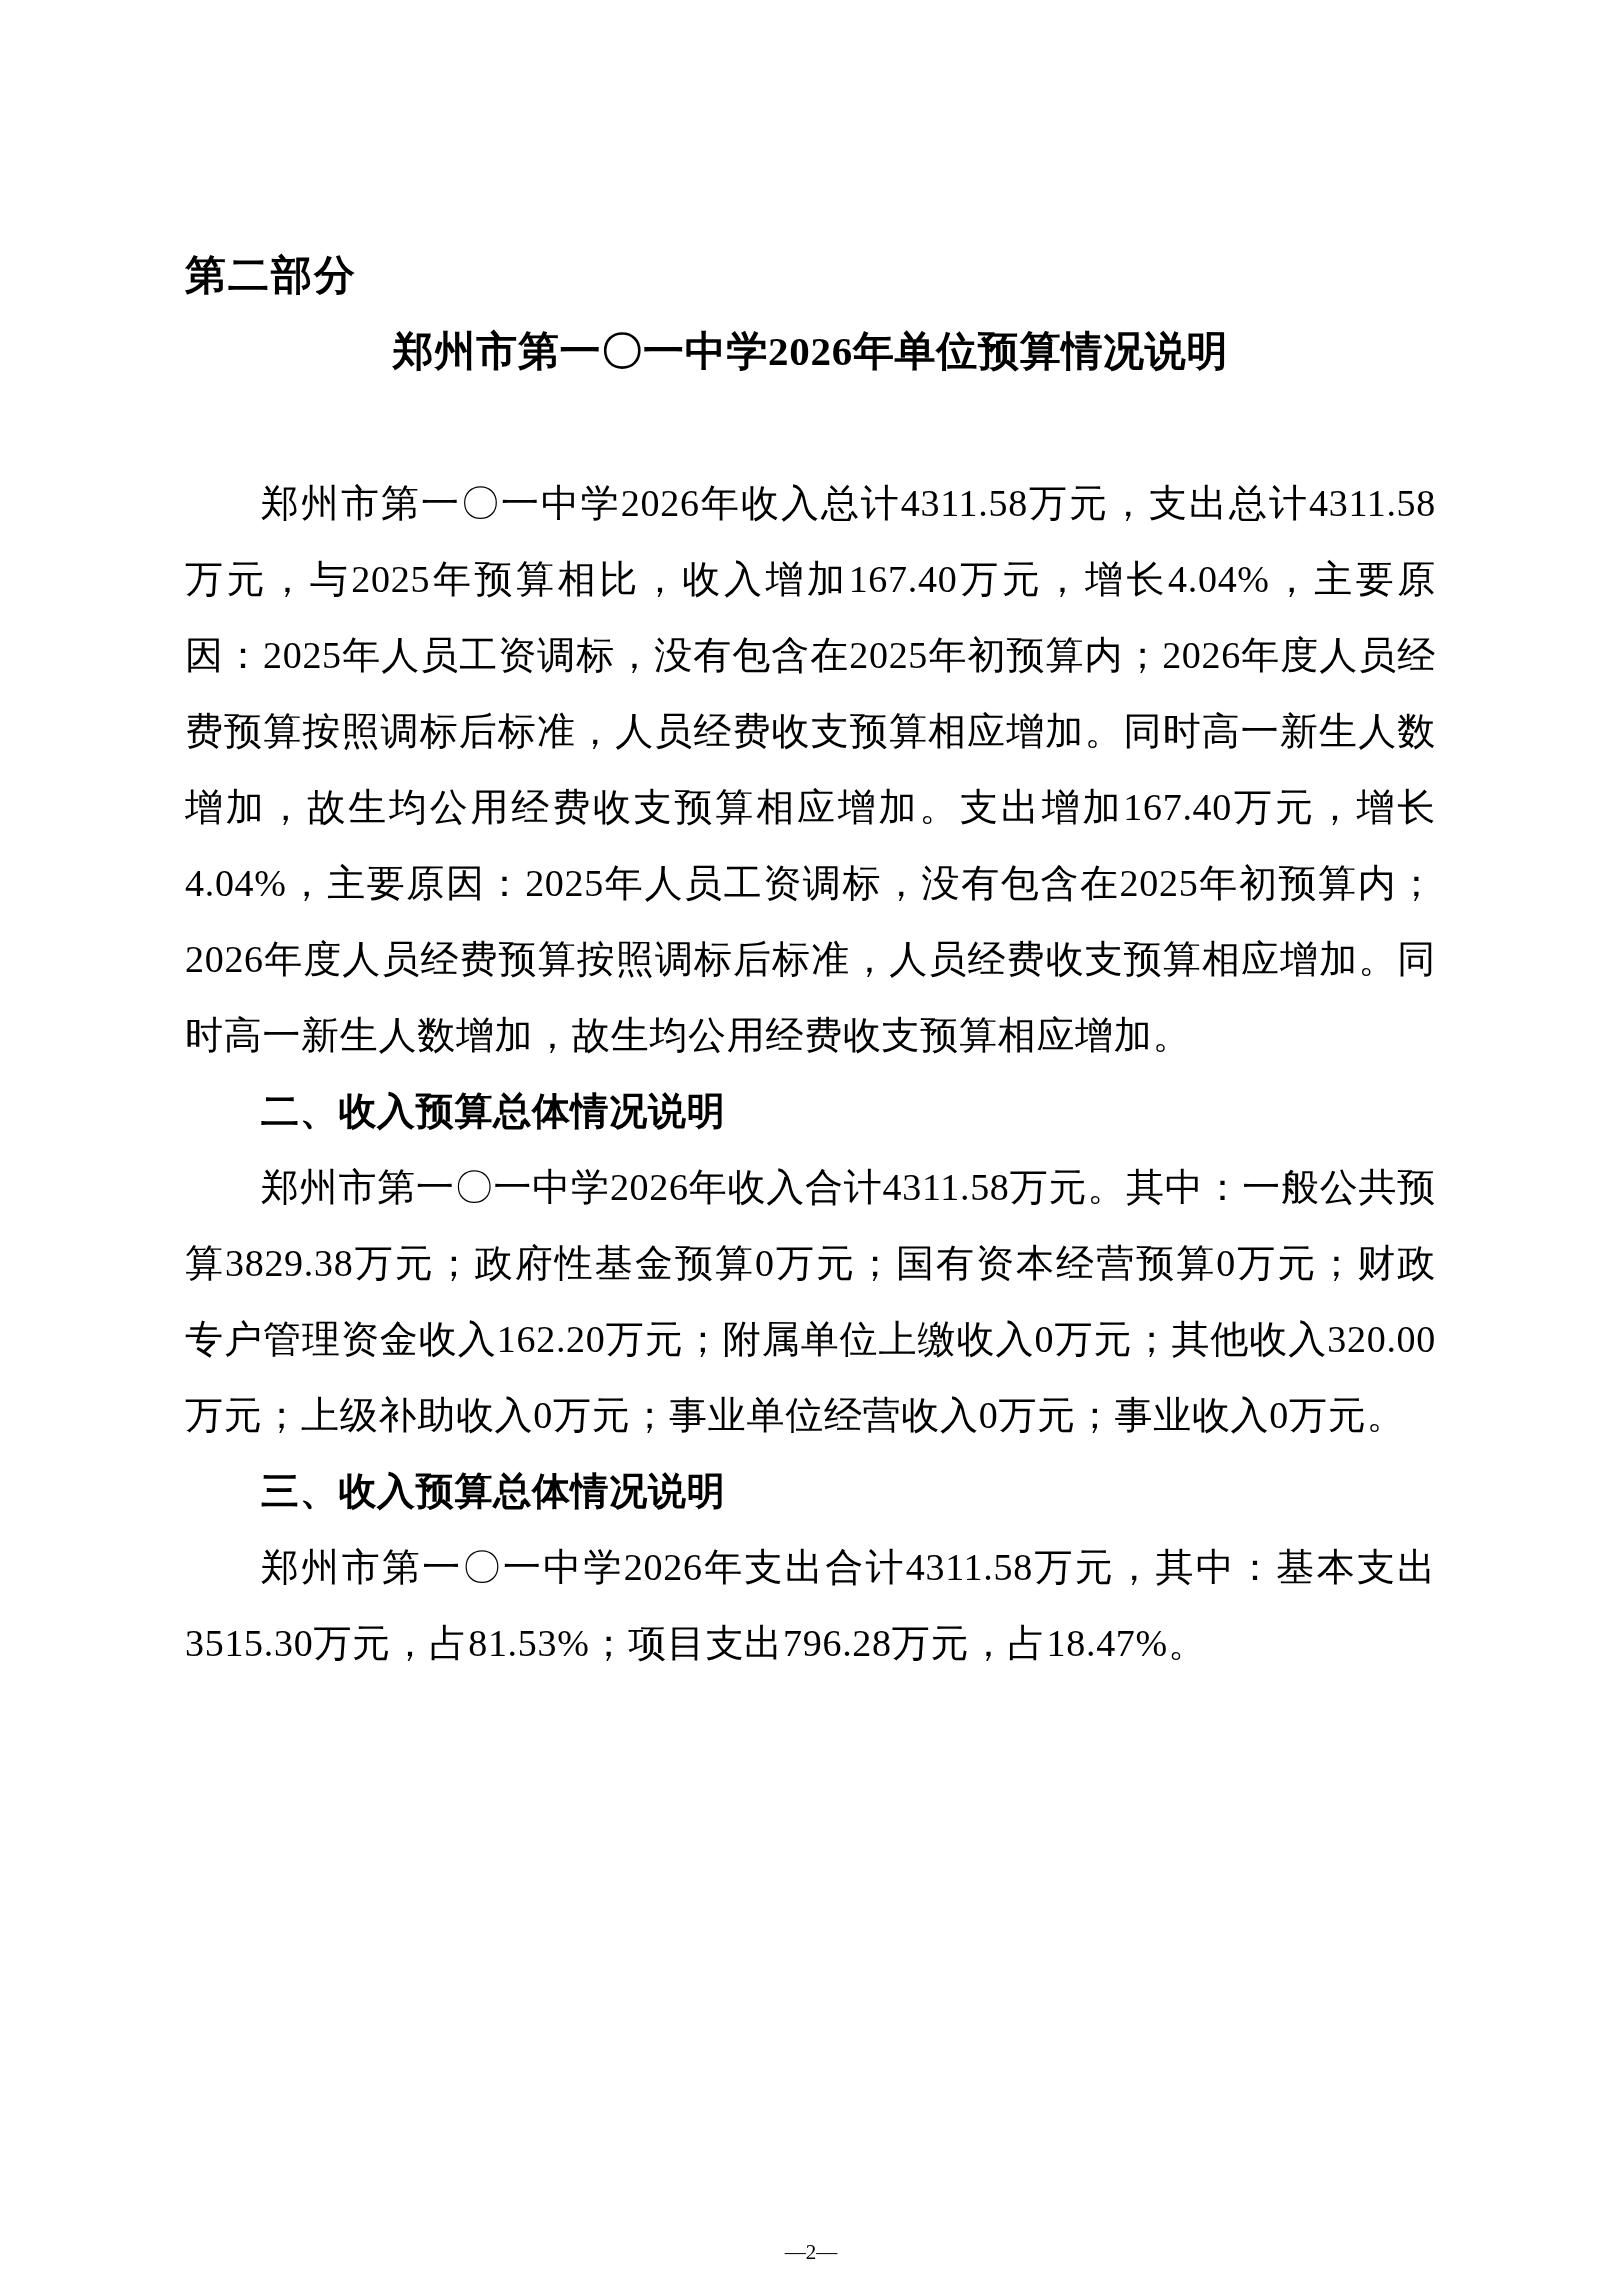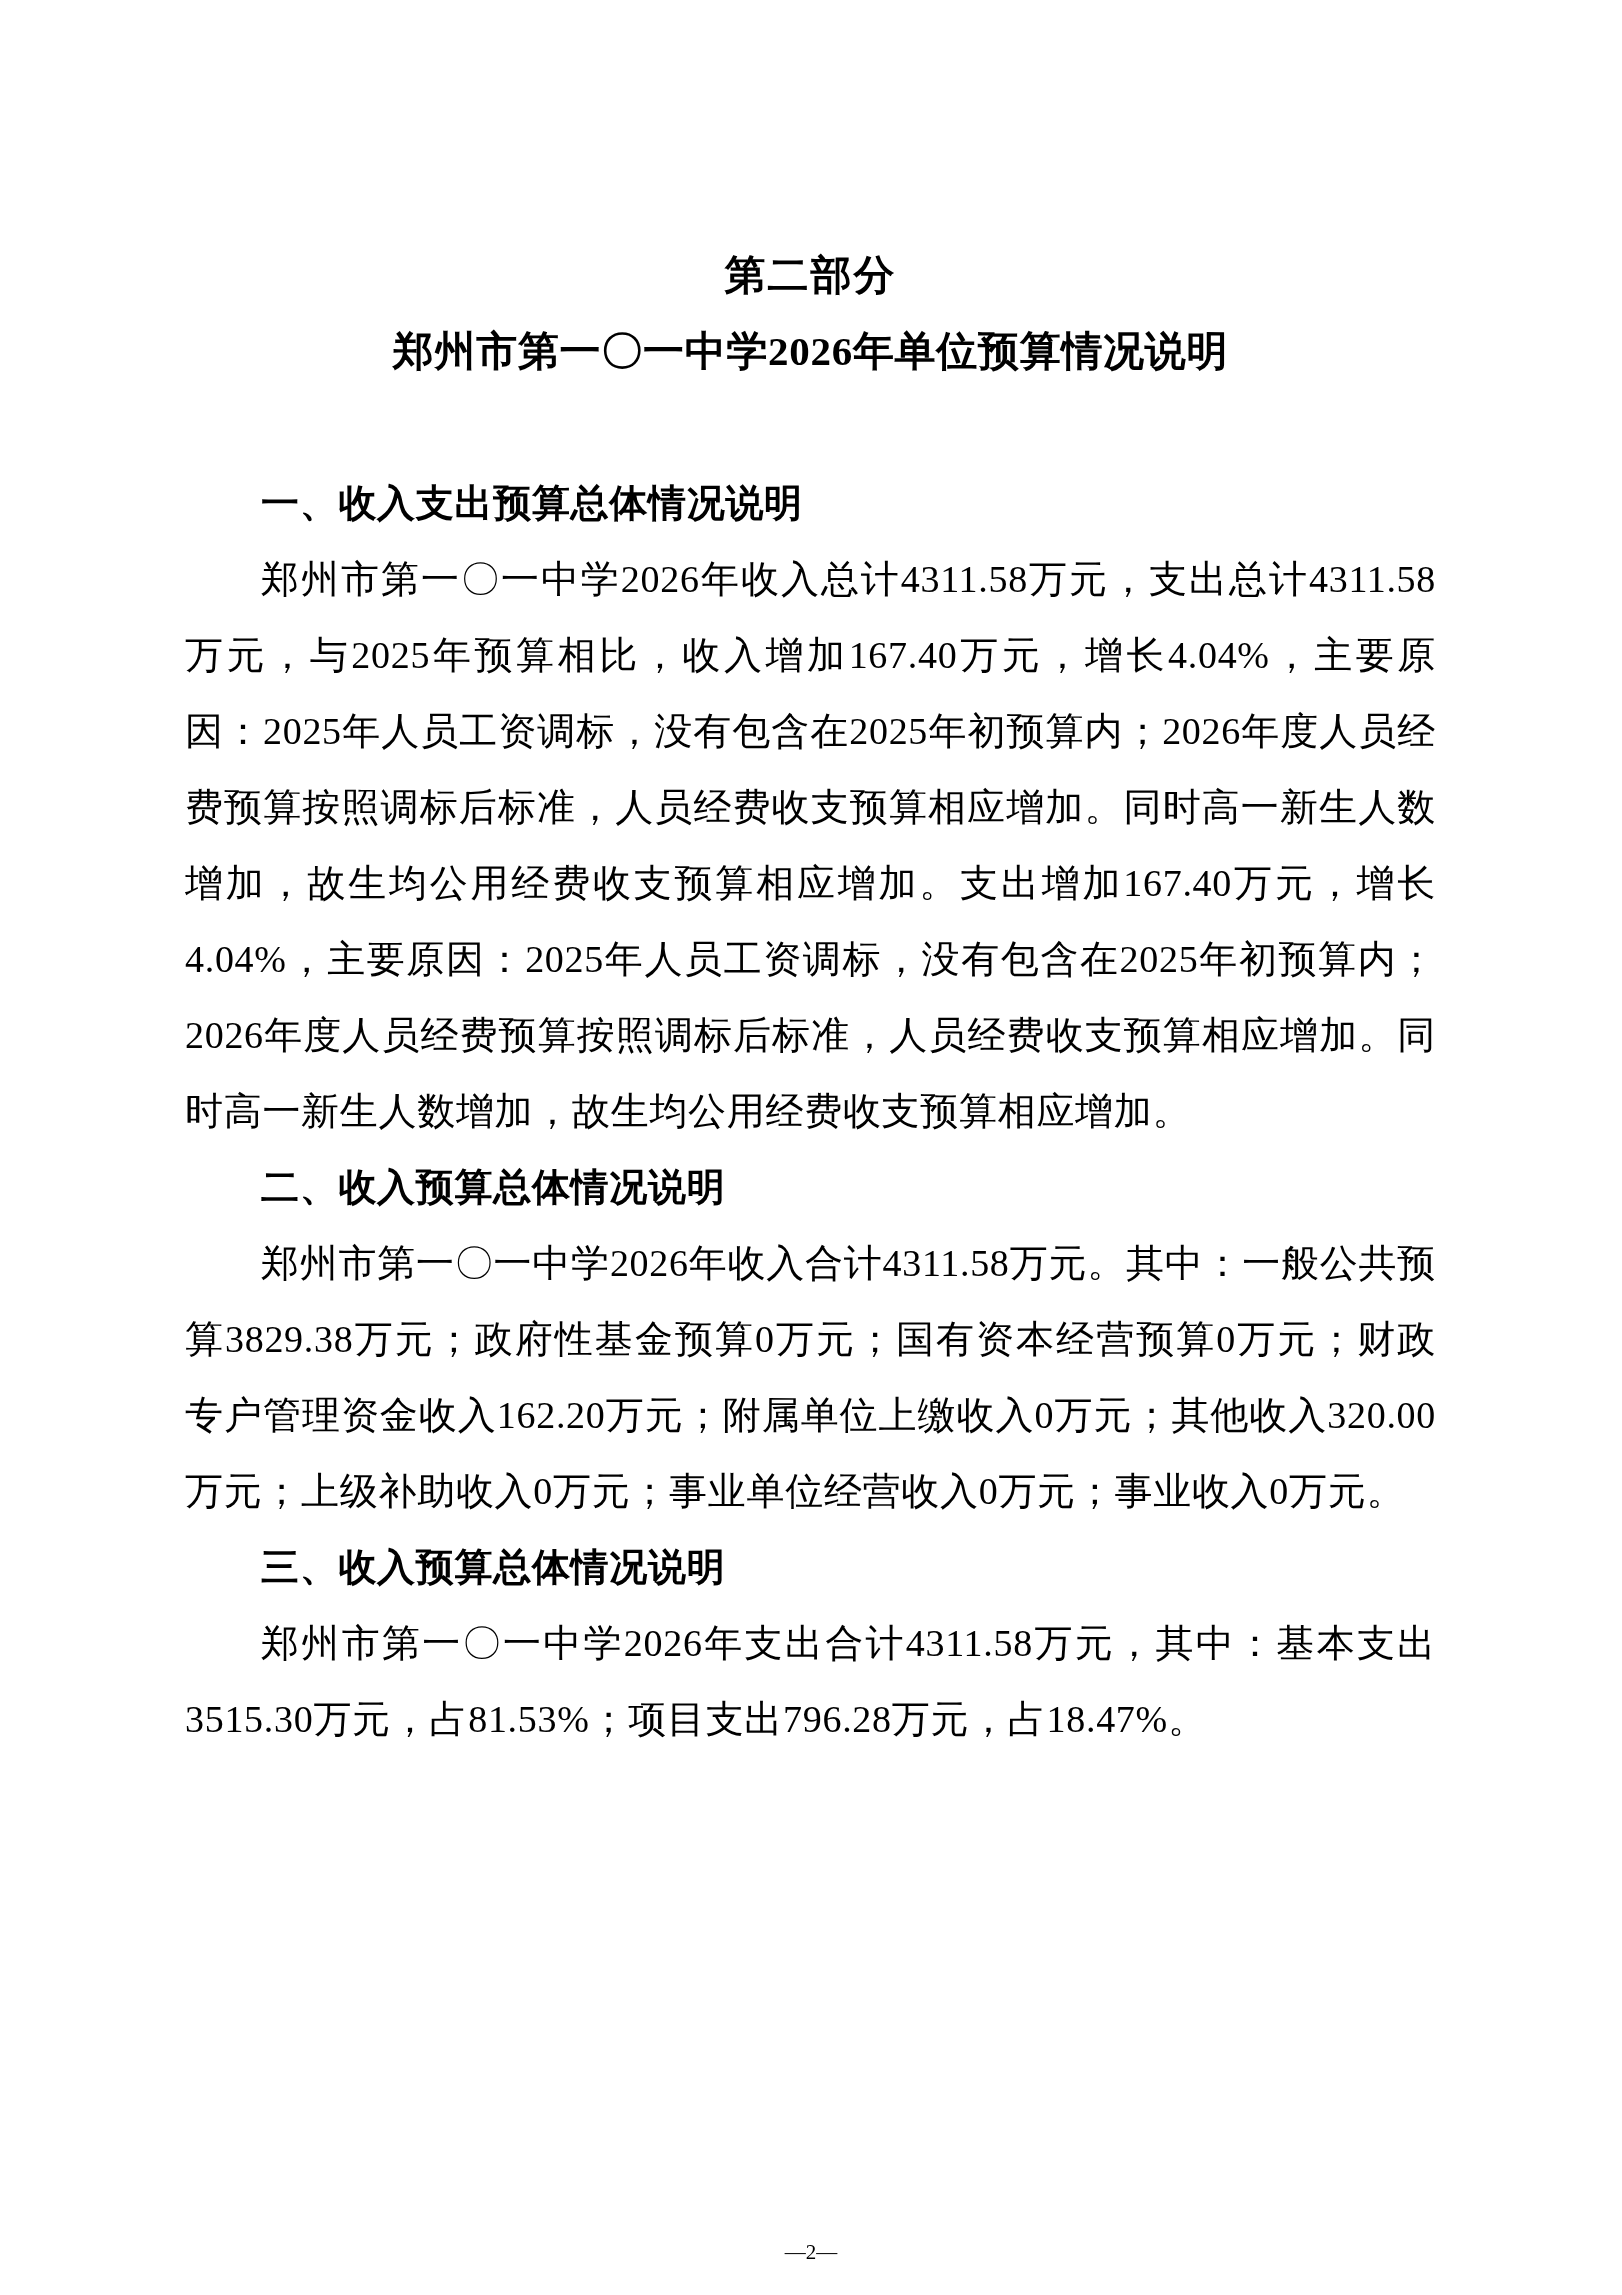--- a/index.html
+++ b/index.html
@@ -20,21 +20,21 @@
     position: absolute;
     top: 237px;
     left: 185px;
     width: 1251px;
   }
   .part-title {
     font-family: "DejaVu Sans", "Liberation Sans", sans-serif;
     font-weight: bold;
     font-size: 41px;
     line-height: 76px;
-    text-align: center;
+    text-align: left;
     letter-spacing: 2px;
   }
   .doc-title {
     font-family: Liberation Serif, serif;
     font-weight: bold;
     font-size: 41px;
     line-height: 76px;
     text-align: center;
     letter-spacing: 0.7px;
     margin-bottom: 76px;
@@ -70,21 +70,20 @@
 <body>
 
 <div class="page">
   <div class="content">
 
     <div class="part-title">第二部分</div>
 
     <div class="doc-title">郑州市第一〇一中学2026年单位预算情况说明</div>
 
     <div class="section">
-      <div class="section-heading">一、收入支出预算总体情况说明</div>
       <p class="para">郑州市第一〇一中学2026年收入总计4311.58万元，支出总计4311.58万元，与2025年预算相比，收入增加167.40万元，增长4.04%，主要原因：2025年人员工资调标，没有包含在2025年初预算内；2026年度人员经费预算按照调标后标准，人员经费收支预算相应增加。同时高一新生人数增加，故生均公用经费收支预算相应增加。支出增加167.40万元，增长4.04%，主要原因：2025年人员工资调标，没有包含在2025年初预算内；2026年度人员经费预算按照调标后标准，人员经费收支预算相应增加。同时高一新生人数增加，故生均公用经费收支预算相应增加。</p>
     </div>
 
     <div class="section">
       <div class="section-heading">二、收入预算总体情况说明</div>
       <p class="para">郑州市第一〇一中学2026年收入合计4311.58万元。其中：一般公共预算3829.38万元；政府性基金预算0万元；国有资本经营预算0万元；财政专户管理资金收入162.20万元；附属单位上缴收入0万元；其他收入320.00万元；上级补助收入0万元；事业单位经营收入0万元；事业收入0万元。</p>
     </div>
 
     <div class="section">
       <div class="section-heading">三、收入预算总体情况说明</div>

